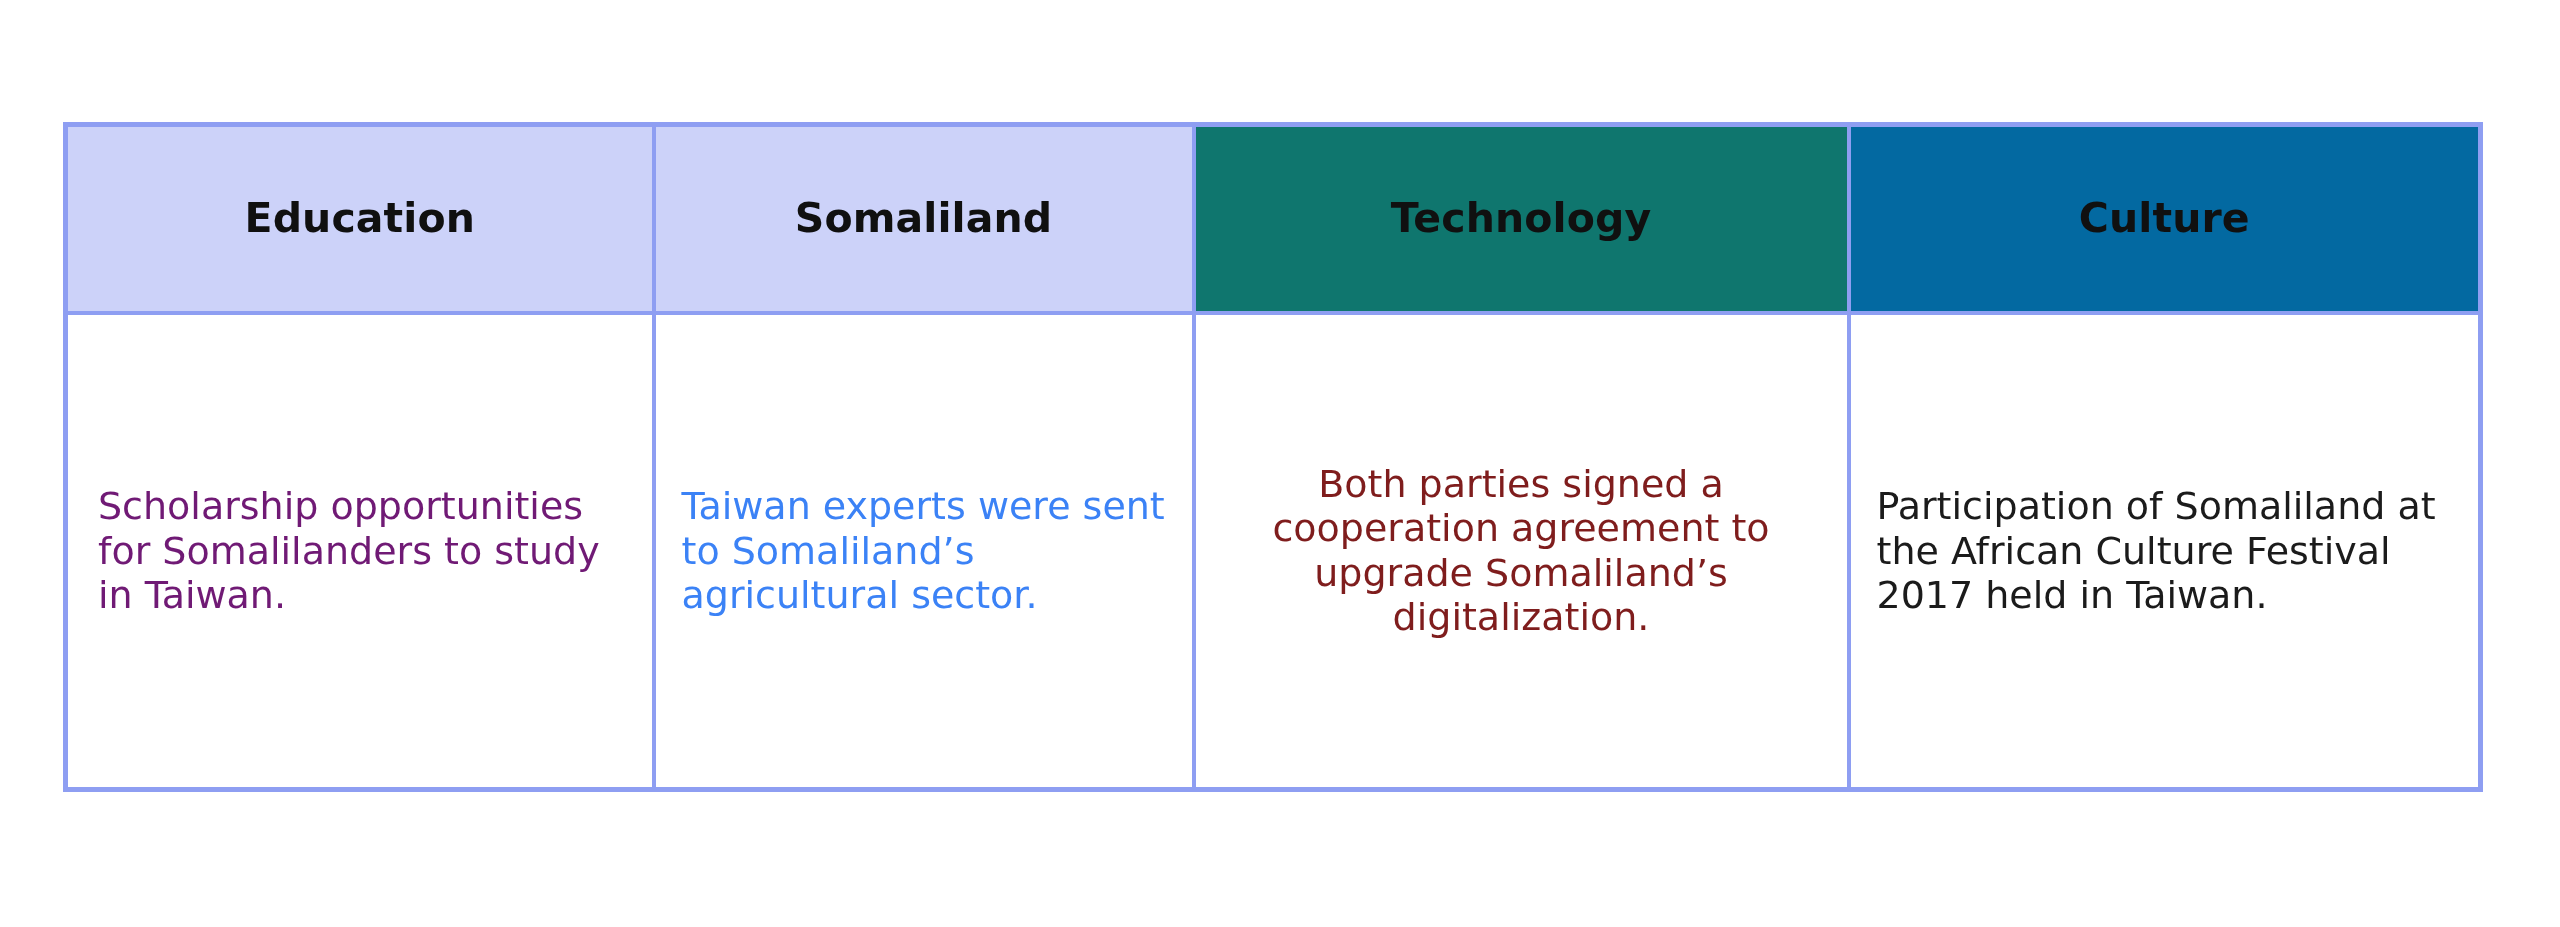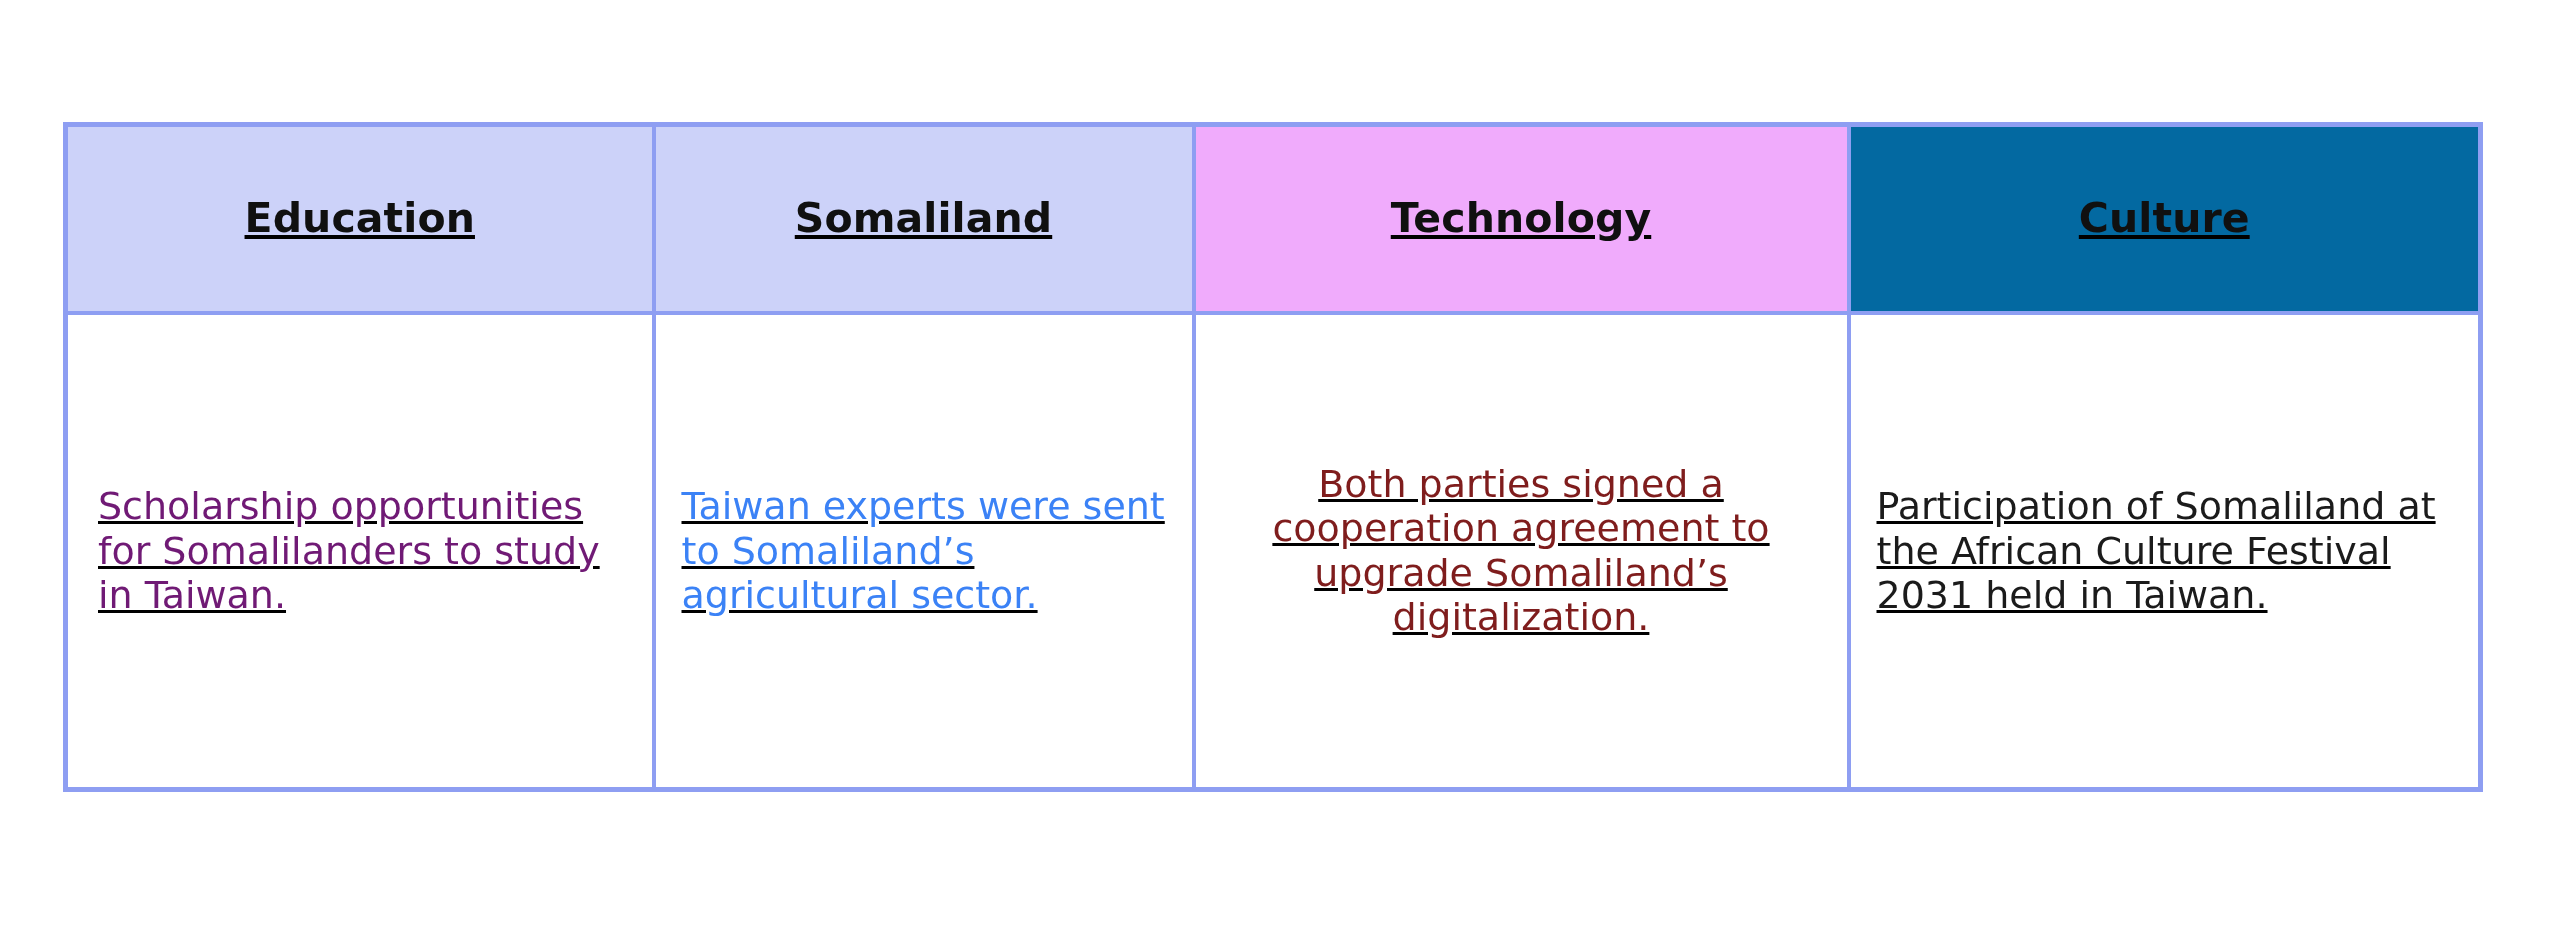--- a/index.html
+++ b/index.html
@@ -86,45 +86,45 @@
   
   col.c0 { width: 588px; }
   col.c1 { width: 540px; }
   col.c2 { width: 655px; }
   col.c3 { width: 632px; }
 </style>
 </head>
 <body style="background: rgb(255, 255, 255);">
 
 <div id="table-wrap">
-  <table class="cooperation-table" style="border-color: rgb(142, 158, 242); text-decoration: underline;">
+  <table class="cooperation-table" style="border-color: rgb(142, 158, 242);">
     <colgroup>
       <col class="c0">
       <col class="c1">
       <col class="c2">
       <col class="c3">
     </colgroup>
     <thead>
       <tr>
         <th style="border-color: rgb(142, 158, 242); background: rgb(204, 210, 249);">Education</th>
         <th style="border-color: rgb(142, 158, 242); background: rgb(204, 210, 249);">Somaliland</th>
-        <th style="border-color: rgb(142, 158, 242); background: #f0abfc;">Technology</th>
+        <th style="border-color: rgb(142, 158, 242); background: #0f766e;">Technology</th>
         <th style="border-color: rgb(142, 158, 242); background: #0369a1;">Culture</th>
       </tr>
     </thead>
     <tbody>
       <tr>
         <td class="col-0" style="border-color: rgb(142, 158, 242); color: #701a75;">
           <span class="cell-text">Scholarship opportunities for Somalilanders to study in Taiwan.</span>
         </td>
         <td class="col-1" style="border-color: rgb(142, 158, 242); color: #3b82f6;">
           <span class="cell-text">Taiwan experts were sent to Somaliland’s agricultural sector.</span>
         </td>
         <td class="col-2" style="border-color: rgb(142, 158, 242); color: #7f1d1d;">
           <span class="cell-text">Both parties signed a cooperation agreement to upgrade Somaliland’s digitalization.</span>
         </td>
         <td class="col-3" style="border-color: rgb(142, 158, 242); color: rgb(27, 27, 27);">
-          <span class="cell-text">Participation of Somaliland at the African Culture Festival 2031 held in Taiwan.</span>
+          <span class="cell-text">Participation of Somaliland at the African Culture Festival 2017 held in Taiwan.</span>
         </td>
       </tr>
     </tbody>
   </table>
 </div>
 
 </body></html>

